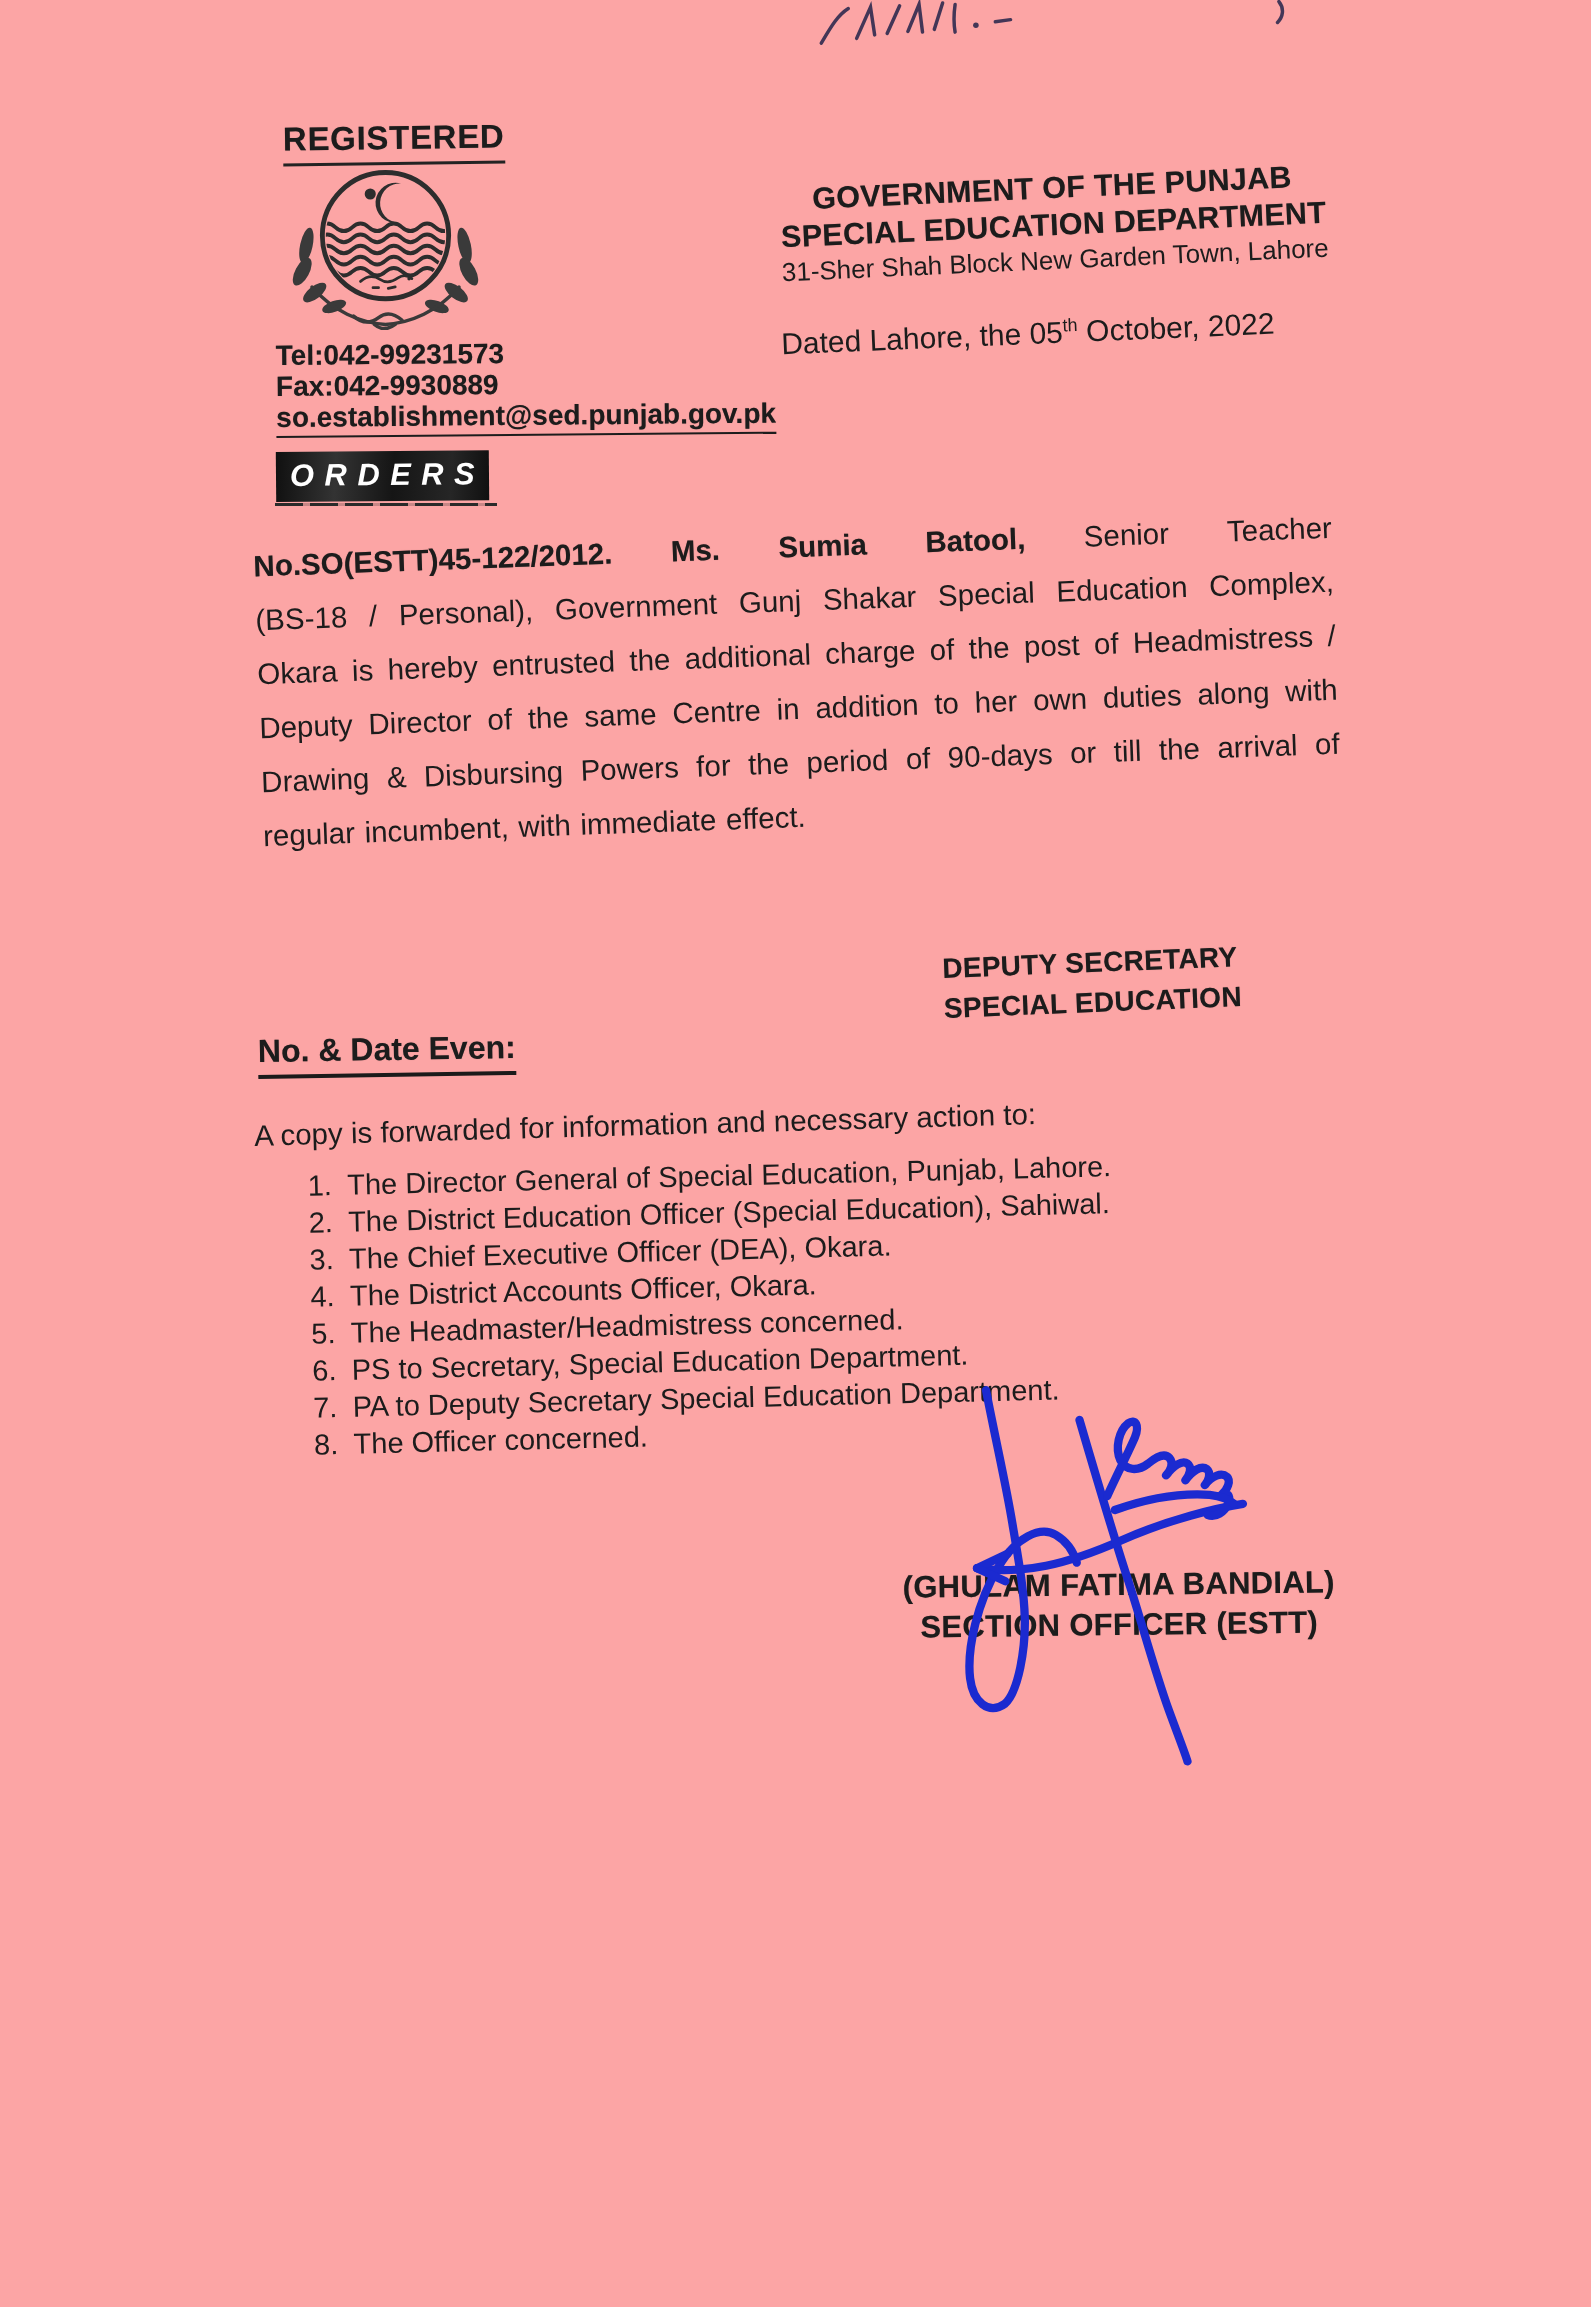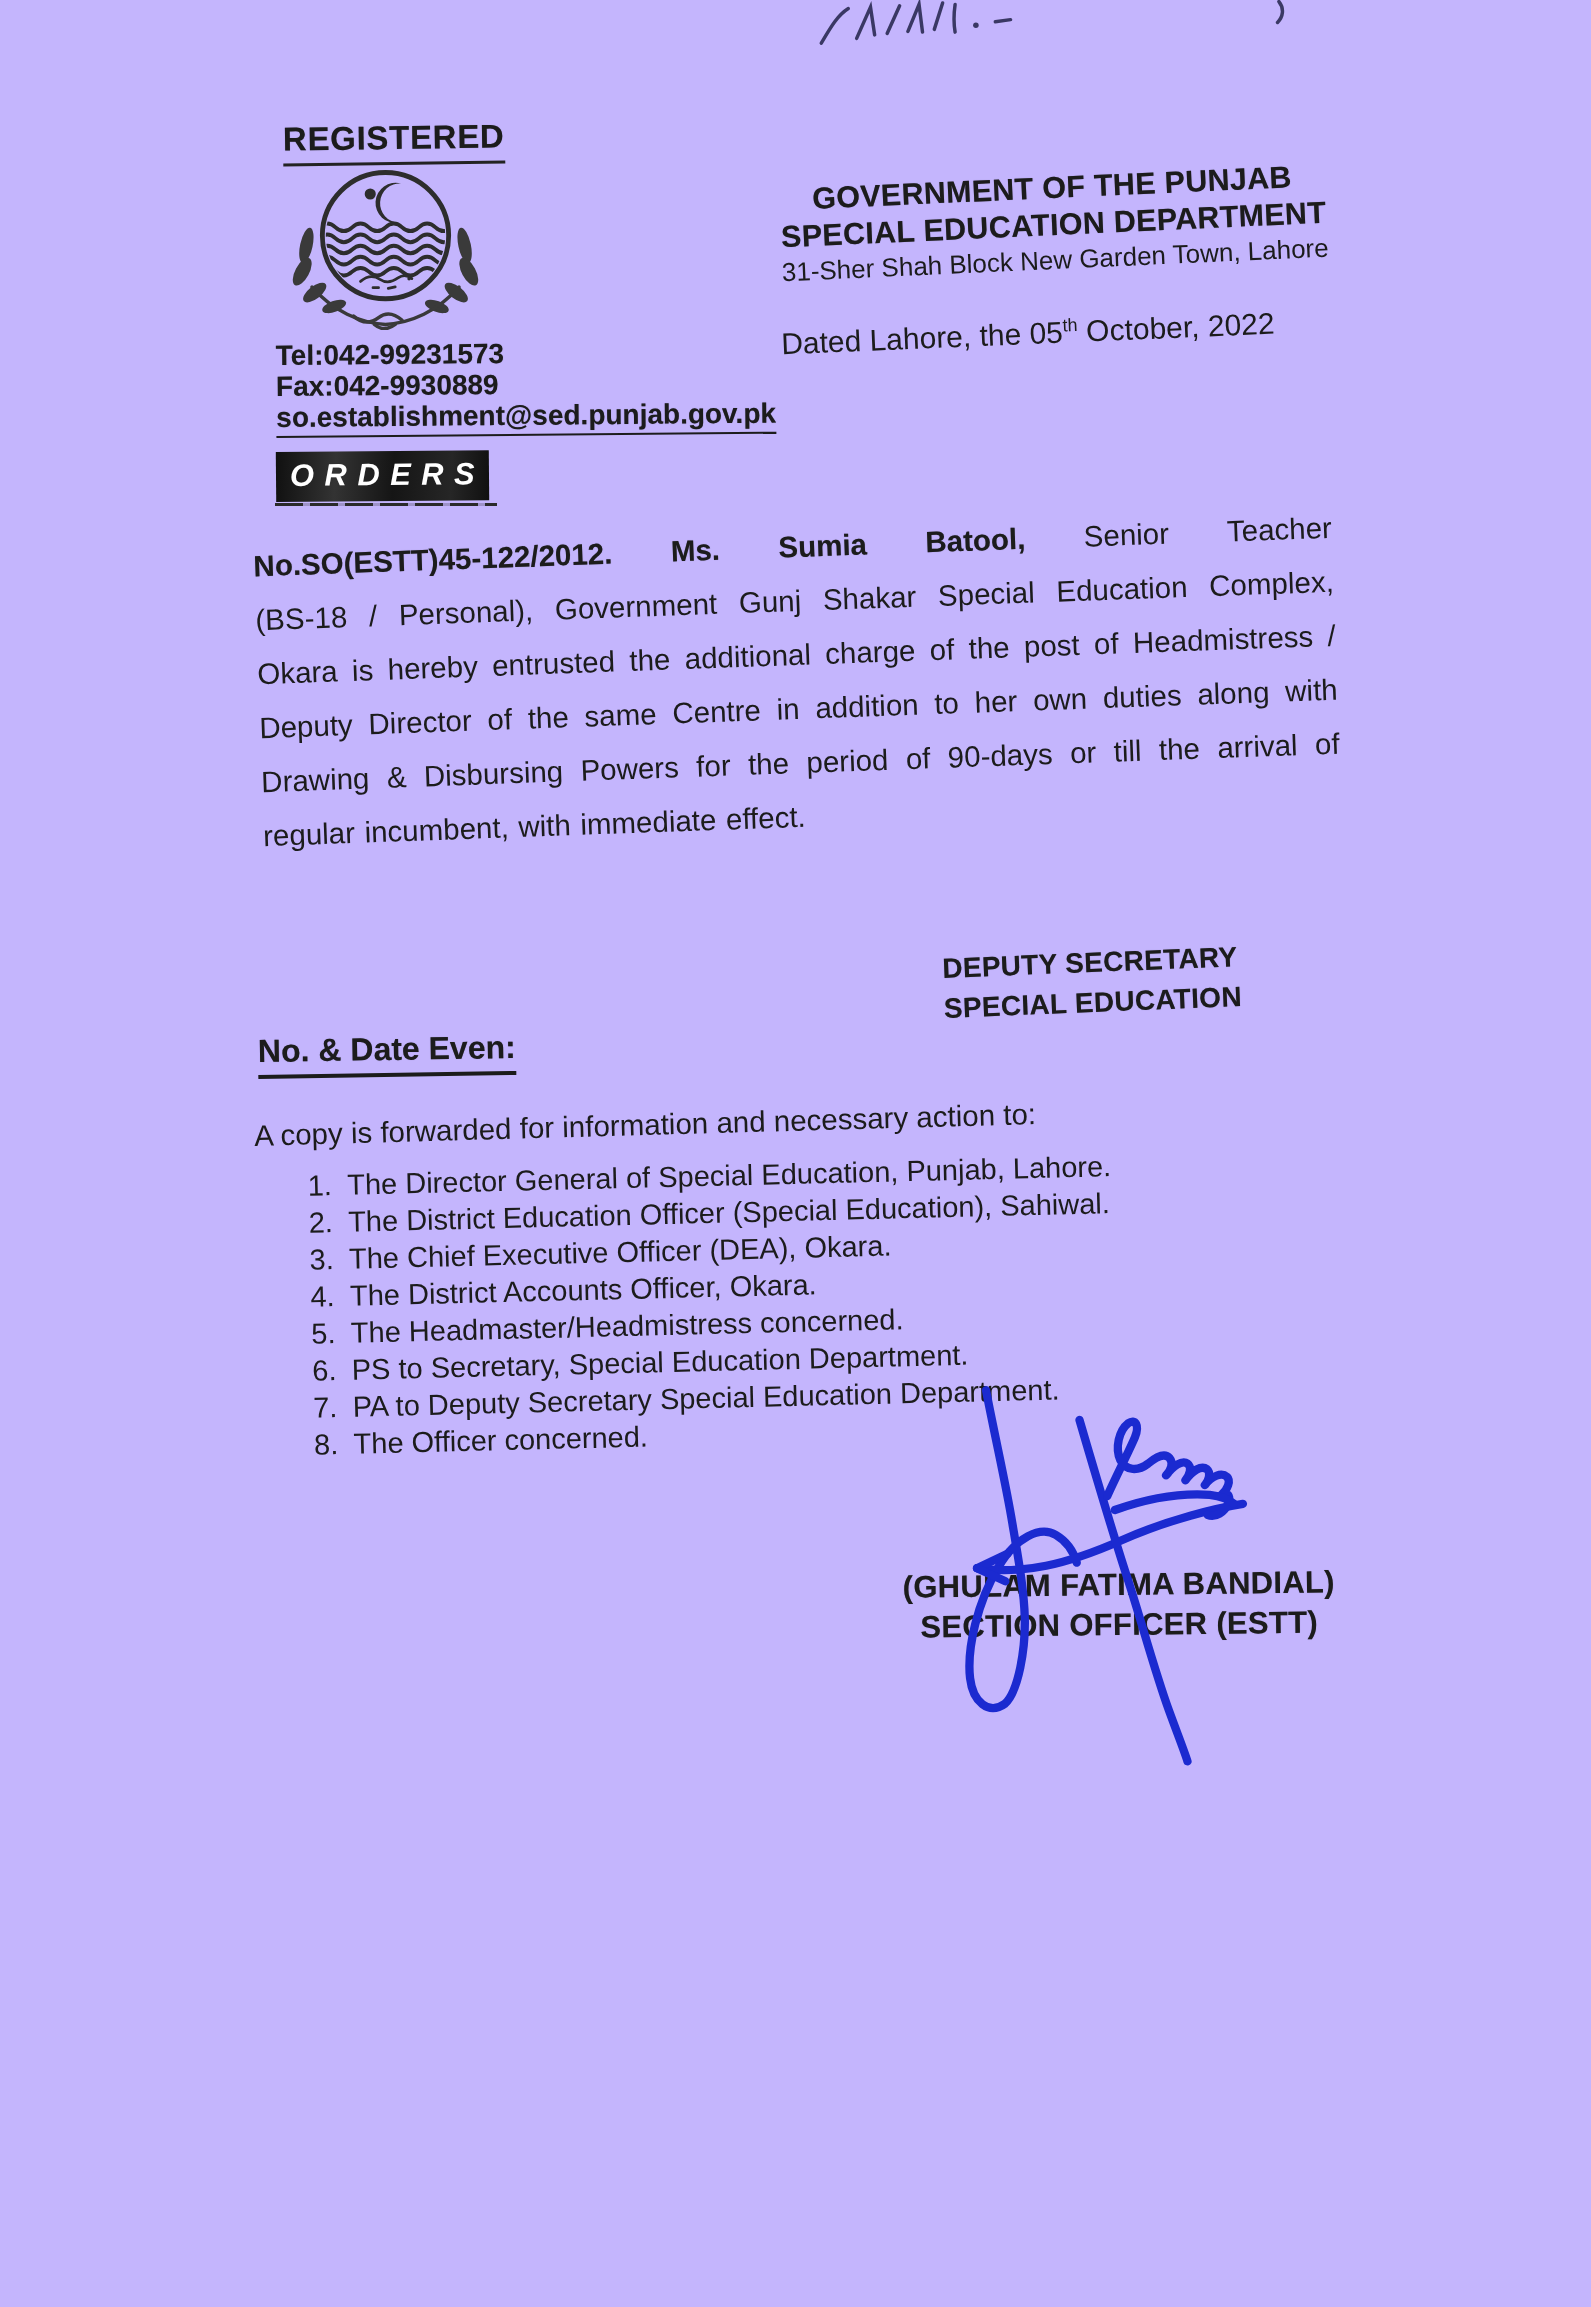--- a/index.html
+++ b/index.html
@@ -1,19 +1,19 @@
 <!DOCTYPE html>
 <html style="font-size:11px"><head>
 <meta charset="utf-8">
 <style>
   html,body{margin:0;padding:0;background:#e8e8e8;}
   .page{
     position:relative;
     width:1592px;height:2307px;
-    background:#c4b5fd;
+    background:#fca5a5;
     overflow:hidden;
     font-family:"Liberation Sans", sans-serif;
     color:#1c1c1c;
   }
   .abs{position:absolute;}
   .ink{text-shadow:0 0 0.7px rgba(25,25,25,.45);}
 
   
   .top-scribble{left:797px;top:0;width:527px;height:49px;}
 

